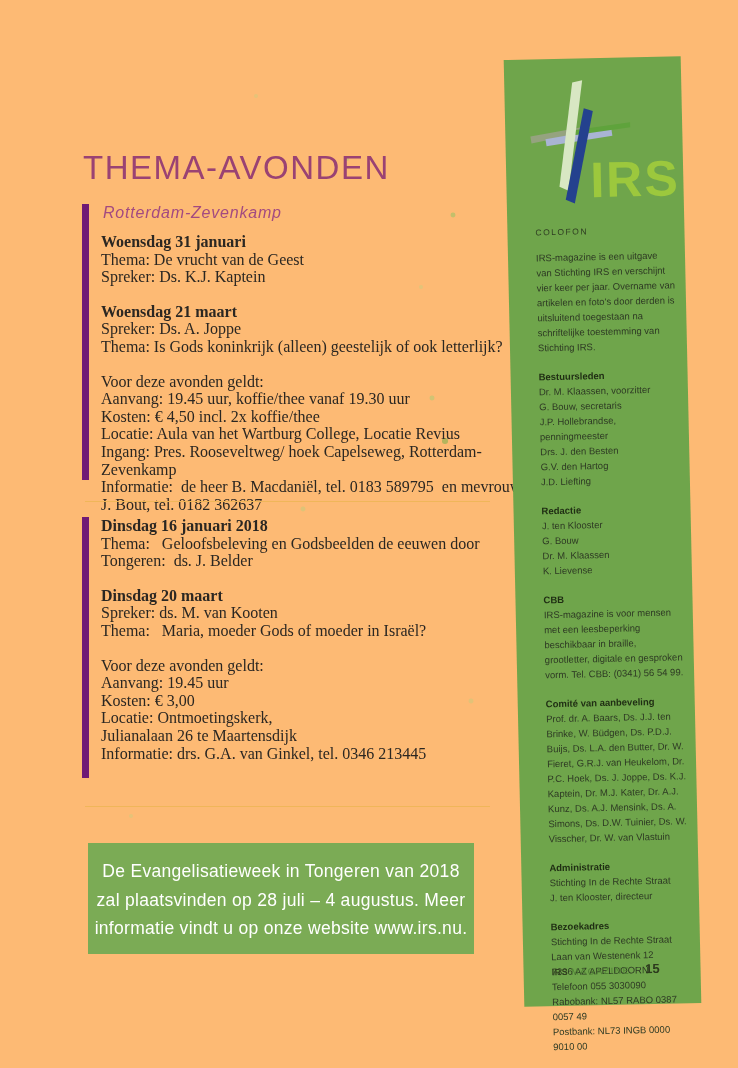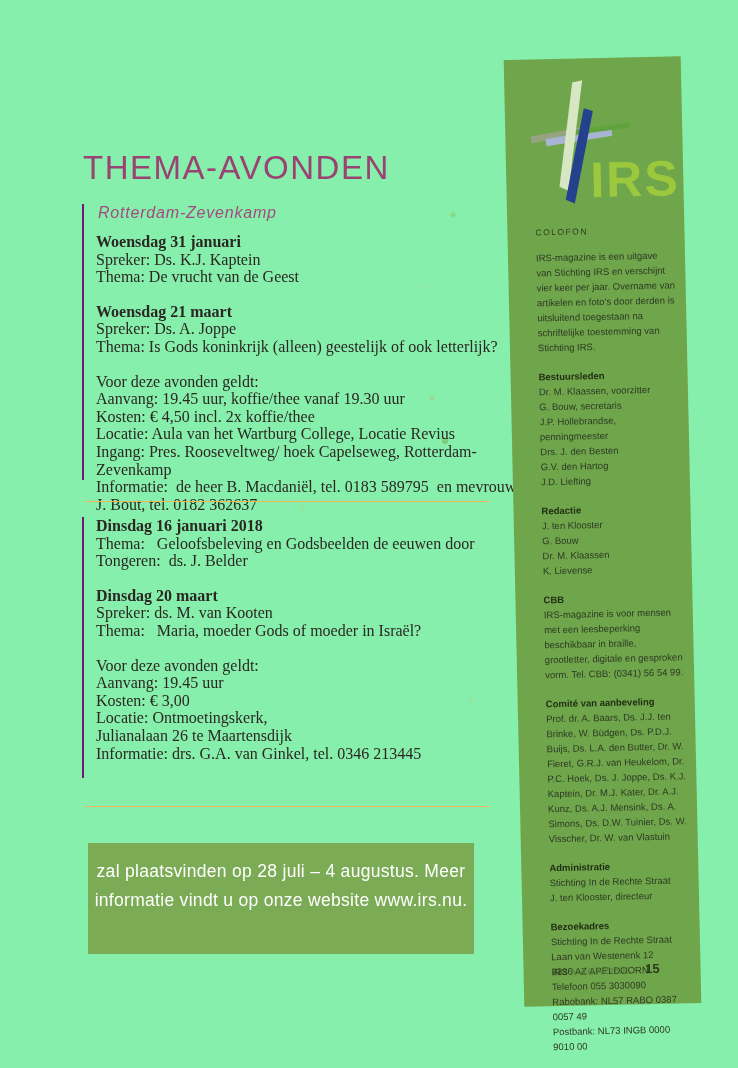--- a/index.html
+++ b/index.html
@@ -1,35 +1,35 @@
 <!DOCTYPE html>
 <html><head>
 <meta charset="utf-8">
 <style>
   html,body{margin:0;padding:0;background:#e8e8e8;}
-  #page{position:relative;width:738px;height:1068px;background:#86efac;overflow:hidden;
+  #page{position:relative;width:738px;height:1068px;background:#fdba74;overflow:hidden;
         font-family:"Liberation Sans",sans-serif;}
 
   
   .speckles{position:absolute;top:0;left:0;width:2px;height:2px;border-radius:50%;
     box-shadow:
       452px 214px 0 1.5px rgba(150,195,100,.55),
       444px 440px 0 2px   rgba(120,175,75,.55),
       431px 397px 0 1.5px rgba(165,205,115,.5),
       346px 158px 0 1px   rgba(165,205,115,.45),
       302px 508px 0 1.5px rgba(175,210,125,.4),
       470px 700px 0 1.5px rgba(175,210,125,.35),
       255px  95px 0 1px   rgba(180,215,130,.3),
       130px 815px 0 1px   rgba(180,215,130,.3),
       420px 286px 0 1px   rgba(180,215,130,.35);}
 
   .page-title{position:absolute;left:83px;top:149px;font-size:33px;letter-spacing:1.5px;
     color:#9a4273;font-weight:400;}
 
-  .section{position:absolute;left:82px;width:445px;border-left:2px solid #701a75;
+  .section{position:absolute;left:82px;width:445px;border-left:7px solid #701a75;
     padding-left:12px;box-sizing:border-box;}
   #section-0{top:204px;height:276px;}
   #section-1{top:517px;height:261px;}
   .sec-heading{font-style:italic;font-size:16px;letter-spacing:.8px;color:#a34a80;margin:0 0 11px 2px;}
   #section-1 .sec-heading{margin-bottom:3px;}
   .event{margin-bottom:17px;}
   .b-line{font-family:"Liberation Serif",serif;font-size:16px;line-height:17.6px;
     color:#2b2722;white-space:pre-wrap;}
   .ev-date{font-weight:bold;}
   .info-block{margin-top:17px;}
@@ -62,22 +62,22 @@
 
 <div id="page">
   <div class="speckles"></div>
 
   <div class="page-title">THEMA-AVONDEN</div>
 
   <div class="section" id="section-0">
       <div class="sec-heading">Rotterdam-Zevenkamp</div>
       <div class="event">
         <div class="b-line ev-date">Woensdag 31 januari</div>
+        <div class="b-line">Thema: De vrucht van de Geest</div>
         <div class="b-line">Spreker: Ds. K.J. Kaptein</div>
-        <div class="b-line">Thema: De vrucht van de Geest</div>
       </div>
       <div class="event">
         <div class="b-line ev-date">Woensdag 21 maart</div>
         <div class="b-line">Spreker: Ds. A. Joppe</div>
         <div class="b-line">Thema: Is Gods koninkrijk (alleen) geestelijk of ook letterlijk?</div>
       </div>
       <div class="info-block">
         <div class="b-line">Voor deze avonden geldt:</div>
         <div class="b-line">Aanvang: 19.45 uur, koffie/thee vanaf 19.30 uur</div>
         <div class="b-line">Kosten: € 4,50 incl. 2x koffie/thee</div>
@@ -103,20 +103,21 @@
         <div class="b-line">Aanvang: 19.45 uur</div>
         <div class="b-line">Kosten: € 3,00</div>
         <div class="b-line">Locatie: Ontmoetingskerk,</div>
         <div class="b-line">Julianalaan 26 te Maartensdijk</div>
         <div class="b-line">Informatie: drs. G.A. van Ginkel, tel. 0346 213445</div>
       </div>
     </div>
   <div class="divider" id="divider-1"></div>
 
   <div class="banner" id="banner">
+      <div class="banner-line">De Evangelisatieweek in Tongeren van 2018</div>
       <div class="banner-line">zal plaatsvinden op 28 juli – 4 augustus. Meer</div>
       <div class="banner-line">informatie vindt u op onze website www.irs.nu.</div>
     </div>
 
   <div class="sidebar">
     <div class="sb-inner">
       <svg class="sb-logo" width="170" height="140" viewBox="0 0 170 140">
         <polygon points="3,57 53,49 54,55 4,64" fill="#95a37f"></polygon>
         <polygon points="18,60 84,50 85,58 19,67" fill="#a9b4d4"></polygon>
         <polygon points="45,52 103,45 103,50 45,57" fill="#5fa33c"></polygon>

